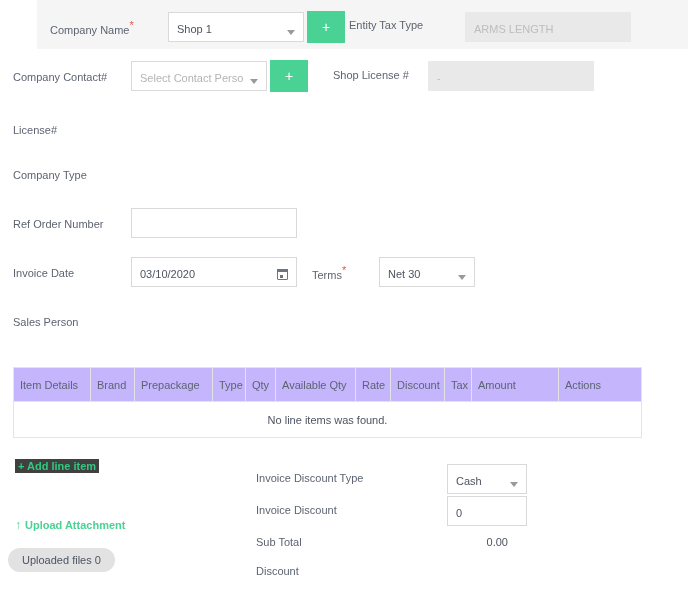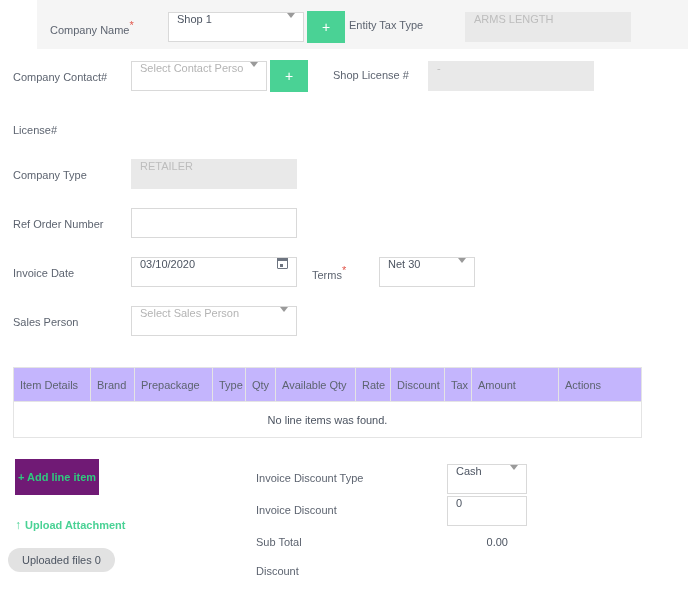--- a/index.html
+++ b/index.html
@@ -42,22 +42,22 @@
 
   
   .ctl {
     position: absolute;
     background: #ffffff;
     border: 1px solid #d9d9d9;
     height: 30px;
     font-size: 11px;
     color: #4c5461;
     display: flex;
-    align-items: flex-start;
-    padding: 0 8px;
+    align-items: flex-end;
+    padding: 6px 8px;
   }
   .ctl.placeholder { color: #b4b4b4; }
   .ctl.disabled {
     background: #e9e9e9;
     border: 1px solid #e9e9e9;
     color: #bdbdbd;
   }
   .ctl .val { flex: 1 1 auto; overflow: hidden; white-space: nowrap; }
 
   
@@ -137,25 +137,25 @@
     font-size: 11px;
     color: #4c5461;
     background: #ffffff;
   }
 
   
   .add-line {
     position: absolute;
     left: 15px;
     top: 459px;
-    background: #701a75;
+    background: #404040;
     color: #2fc97f;
     font-size: 11px;
     font-weight: bold;
-    padding: 12px 3px;
+    padding: 1px 3px;
     cursor: pointer;
     white-space: nowrap;
   }
   .upload-link {
     position: absolute;
     left: 15px;
     top: 519px;
     color: #4ad295;
     font-size: 11px;
     font-weight: bold;
@@ -231,23 +231,20 @@
     <span class="val">-</span>
   </div>
 </div>
 
 <div class="form-row">
   <span class="lbl" style="left:13px; top:26px;">License#</span>
 </div>
 
 <div class="form-row">
   <span class="lbl" style="left:13px; top:22px;">Company Type</span>
-  <div class="ctl disabled" style="left:131px; top:12px; width:166px;">
-    <span class="val">RETAILER</span>
-  </div>
 </div>
 
 <div class="form-row">
   <span class="lbl" style="left:13px; top:22px;">Ref Order Number</span>
   <div class="ctl" style="left:131px; top:12px; width:166px;">
     <span class="val"></span>
   </div>
 </div>
 
 <div class="form-row">
@@ -260,24 +257,20 @@
     <span>Terms</span><span class="req">*</span>
   </span>
   <div class="ctl" style="left:379px; top:12px; width:96px;">
     <span class="val">Net 30</span>
     <span class="caret"></span>
   </div>
 </div>
 
 <div class="form-row">
   <span class="lbl" style="left:13px; top:22px;">Sales Person</span>
-  <div class="ctl placeholder" style="left:131px; top:12px; width:166px;">
-    <span class="val">Select Sales Person</span>
-    <span class="caret"></span>
-  </div>
 </div>
 
 <table class="items-table">
   <thead>
     <tr>
       <th style="width:77px;">Item Details</th>
       <th style="width:44px;">Brand</th>
       <th style="width:78px;">Prepackage</th>
       <th style="width:33px;">Type</th>
       <th style="width:30px;">Qty</th>

